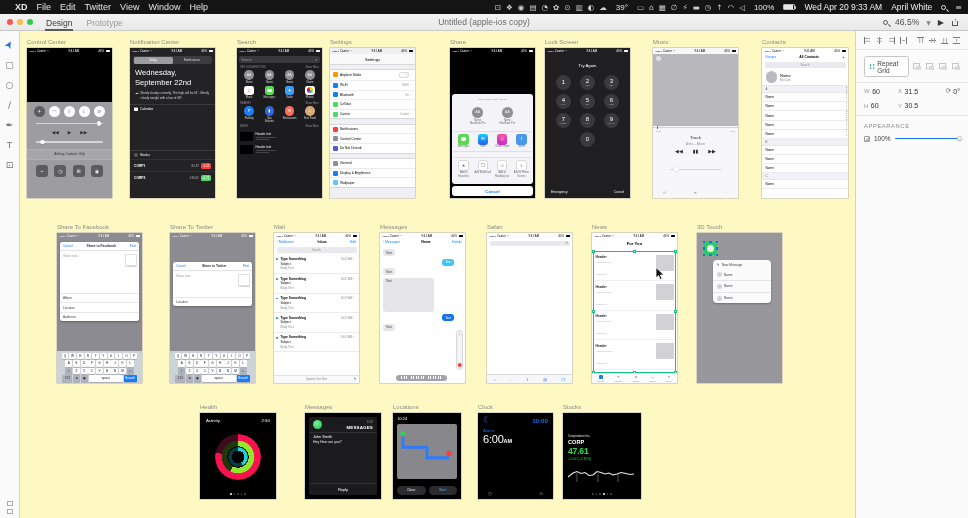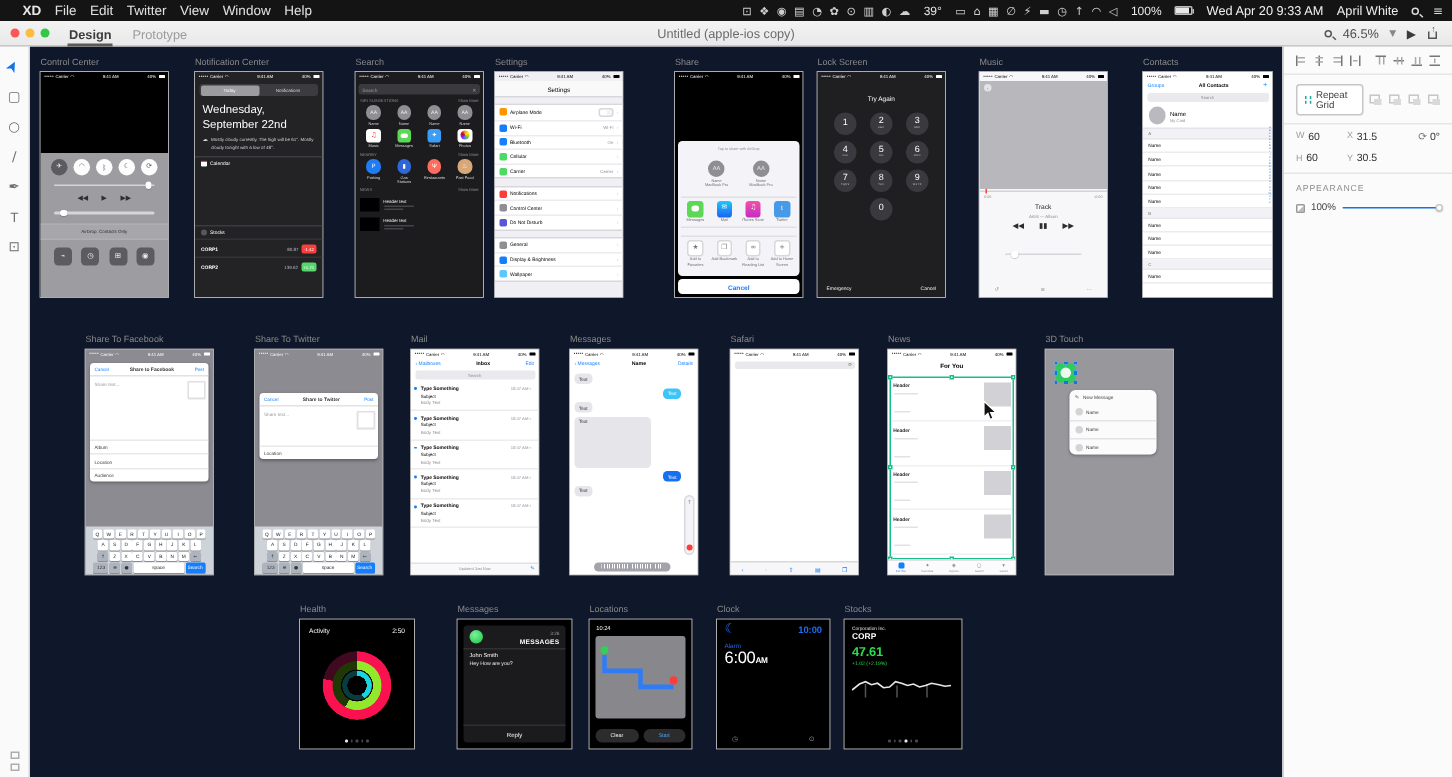--- a/index.html
+++ b/index.html
@@ -22,40 +22,40 @@
   .msearch{width:5px;height:5px;border:1px solid #ddd;border-radius:50%;position:relative}
   .msearch::after{content:"";position:absolute;width:3px;height:1px;background:#ddd;left:4px;top:4.6px;transform:rotate(45deg)}
   .mlist{font-size:8px;color:#ddd}
   
   .titlebar{position:absolute;top:14px;left:0;right:0;height:17px;background:linear-gradient(#f3f3f3,#e9e9e9);
     border-bottom:1px solid #c8c8c8;display:flex;align-items:center;z-index:39}
   .tl{display:flex;gap:4px;margin-left:7px}
   .tl i{width:6px;height:6px;border-radius:50%;display:block}
   .tl .r{background:#fc5753}.tl .y{background:#fdbc40}.tl .g{background:#33c748}
   .tab{font-size:8.5px;color:#9a9a9a;margin-left:12px;padding:3px 1px 2px;position:relative}
-  .tab.active{color:#3c3c3c;font-weight:bold}
+  .tab.active{color:#3c3c3c;font-weight:normal}
   .tab.active::after{content:"";position:absolute;left:0;right:0;bottom:-1px;height:2px;background:#5a5a5a}
   .ttitle{position:absolute;left:250px;right:250px;text-align:center;font-size:8.5px;color:#6b6b6b;pointer-events:none}
   .tright{margin-left:auto;display:flex;align-items:center;gap:7px;padding-right:9px;font-size:8.5px;color:#4c4c4c}
   .zsearch{width:5px;height:5px;border:1px solid #555;border-radius:50%;position:relative}
   .zsearch::after{content:"";position:absolute;width:3px;height:1px;background:#555;left:4px;top:4.6px;transform:rotate(45deg)}
   .chevd{font-size:6px;color:#888}
   .playbtn{font-size:8px;color:#3a3a3a}
   .expbtn{position:relative;width:8px;height:8px}
   .expbtn b{position:absolute;left:1px;right:1px;top:2.5px;bottom:0;border:1px solid #555;border-top:none}
   .expbtn i{position:absolute;left:3.1px;top:-1px;font-size:6px;color:#555;font-style:normal}
   
   .toolrail{position:absolute;left:0;top:31px;bottom:0;width:20px;background:#fafafa;border-right:1px solid #d6d6d6;
     display:flex;flex-direction:column;align-items:center;padding-top:9px;gap:11px;z-index:30}
   .tool{font-size:9px;color:#6f6f6f;line-height:1}
   .tool.sel{color:#1473e6;transform:rotate(-62deg);font-size:10px}
   .rail-foot{position:absolute;bottom:4px;left:0;right:0;display:flex;flex-direction:column;align-items:center;gap:3px}
   .rail-foot i{width:6px;height:5px;border:1px solid #adadad;display:block}
   
-  .canvas{position:absolute;left:20px;top:31px;right:113px;bottom:0;background:#0f172a;overflow:hidden}
+  .canvas{position:absolute;left:20px;top:31px;right:113px;bottom:0;background:#fef9c3;overflow:hidden}
   .abwrap{position:absolute}
   .ablabel{height:9px;font-size:6px;color:#8a8a8a;white-space:nowrap}
   .ab{position:relative;width:100%;height:150px;background:#fff;box-shadow:0 0 0 0.6px #bdbdbd;overflow:hidden}
   .ab.watch{height:86px;background:#000}
   
   .sb{height:6px;display:flex;justify-content:space-between;align-items:center;font-size:2.9px;padding:0 2.5px;color:#000}
   .sb.w{color:#fff}
   .sb .l,.sb .r{display:flex;align-items:center;gap:1px}
   .sb .dots{font-size:1.8px;letter-spacing:.2px}
   .sb .bt{display:inline-block;width:4px;height:2.2px;border:.4px solid currentColor;border-radius:.4px;margin-left:.5px}
@@ -280,21 +280,21 @@
   
   .ck{color:#fff}
   .ck-top{display:flex;justify-content:space-between;align-items:center;padding:3px 5px 0}
   .ck-moon{color:#1f6ef0;font-size:9px;line-height:1}
   .ck-time{color:#1f6ef0;font-size:6.2px;font-weight:bold}
   .ck-alarm{color:#1f6ef0;font-size:4.2px;margin:3px 0 0 5px}
   .ck-big{margin:0 0 0 5px;font-size:11px;font-weight:500;letter-spacing:-.2px}
   .ck-big span{font-size:5.5px;font-weight:bold}
   .ck-foot{position:absolute;bottom:3.5px;left:10px;right:10px;display:flex;justify-content:space-between;color:#8e8e93;font-size:4.6px}
   
-  .sk{color:#fff;padding:4px 5px}
+  .sk{color:#fff;padding:21px 5px}
   .sk-co{font-size:3.2px;color:#e4e4e6}
   .sk-sym{font-size:5.6px;font-weight:bold;margin-top:.5px}
   .sk-prc{font-size:8.6px;font-weight:bold;color:#2ddb4e;margin-top:1.5px;letter-spacing:-.2px}
   .sk-chg{font-size:3.4px;color:#2ddb4e;margin-top:.5px}
   
   .cursor{position:absolute;left:635px;top:236px;z-index:50;pointer-events:none}
   
   .inspector{position:absolute;right:0;top:31px;bottom:0;width:113px;background:#fbfbfb;border-left:1px solid #d2d2d2;z-index:30;color:#555}
   .ins-row{display:flex;align-items:center;padding:6px 8px 5px;gap:4px}
   .ins-sep{border-top:1px solid #e6e6e6;margin:0 0}

